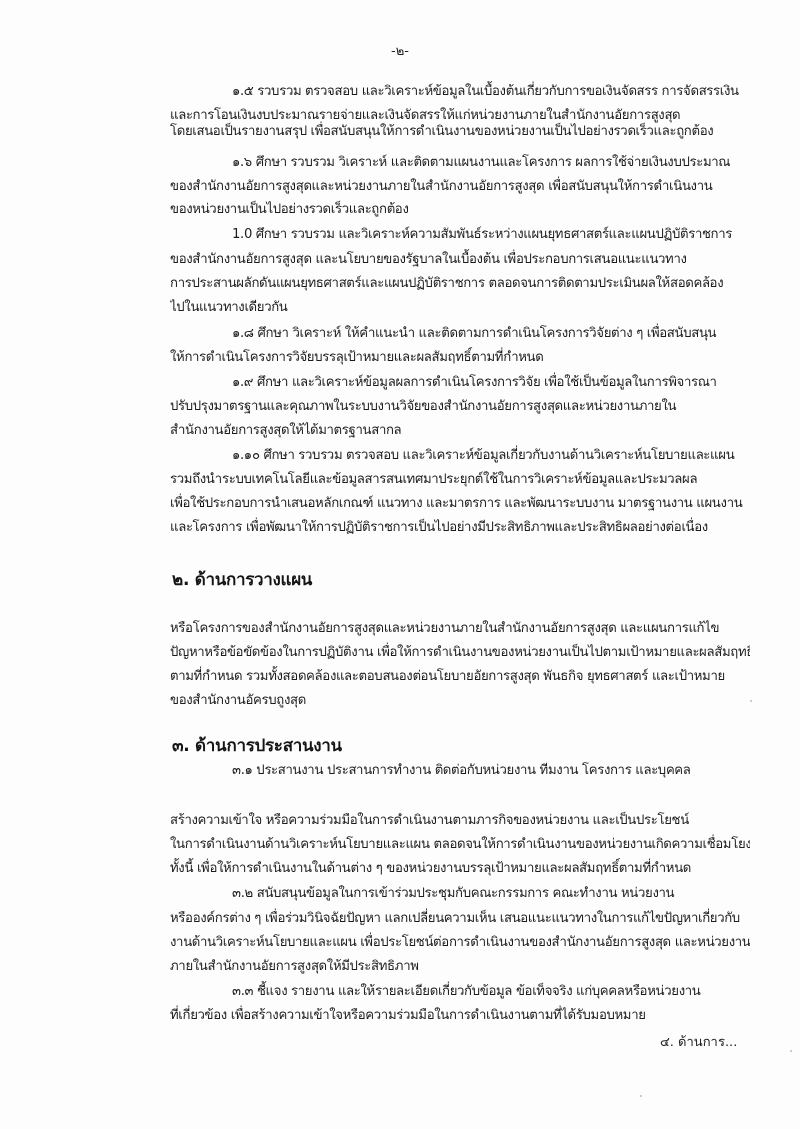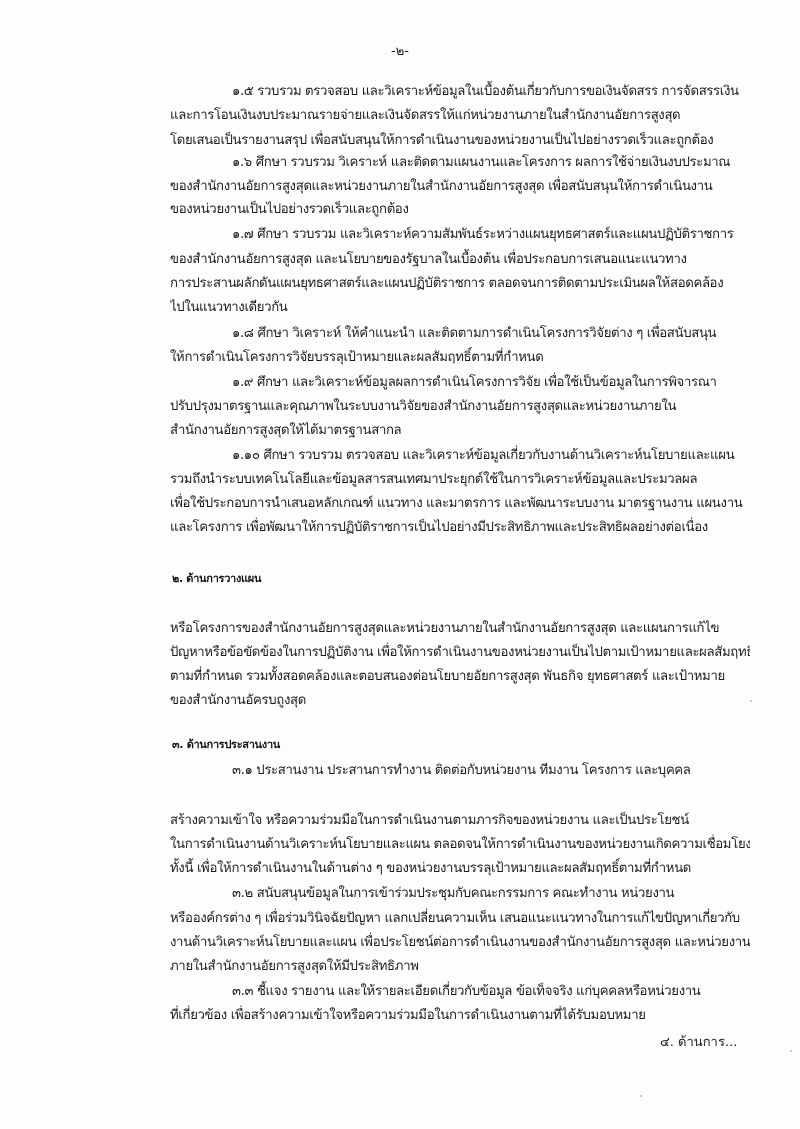--- a/index.html
+++ b/index.html
@@ -42,21 +42,21 @@
       letter-spacing: -0.35px;
       color: #1c1c1c;
     }
     .line.indent {
       left: 232px;
       width: 518px;
     }
     .heading {
       position: absolute;
       left: 172px;
-      font-size: 11px;
+      font-size: 17px;
       line-height: 22px;
       font-weight: bold;
       white-space: nowrap;
       color: #151515;
       letter-spacing: -0.3px;
     }
     .footer-continue {
       position: absolute;
       top: 1019px;
       left: 660px;
@@ -74,27 +74,27 @@
   </style>
 </head>
 <body>
 
 <div class="page">
 
   <div class="page-number" style="top:40px">-๒-</div>
 
   <div class="line indent" style="top:80px">๑.๕ รวบรวม ตรวจสอบ และวิเคราะห์ข้อมูลในเบื้องต้นเกี่ยวกับการขอเงินจัดสรร การจัดสรรเงิน</div>
   <div class="line" style="top:104px">และการโอนเงินงบประมาณรายจ่ายและเงินจัดสรรให้แก่หน่วยงานภายในสำนักงานอัยการสูงสุด</div>
-  <div class="line" style="top:129px">โดยเสนอเป็นรายงานสรุป เพื่อสนับสนุนให้การดำเนินงานของหน่วยงานเป็นไปอย่างรวดเร็วและถูกต้อง</div>
+  <div class="line" style="top:120px">โดยเสนอเป็นรายงานสรุป เพื่อสนับสนุนให้การดำเนินงานของหน่วยงานเป็นไปอย่างรวดเร็วและถูกต้อง</div>
 
   <div class="line indent" style="top:151px">๑.๖ ศึกษา รวบรวม วิเคราะห์ และติดตามแผนงานและโครงการ ผลการใช้จ่ายเงินงบประมาณ</div>
   <div class="line" style="top:175px">ของสำนักงานอัยการสูงสุดและหน่วยงานภายในสำนักงานอัยการสูงสุด เพื่อสนับสนุนให้การดำเนินงาน</div>
   <div class="line" style="top:198px">ของหน่วยงานเป็นไปอย่างรวดเร็วและถูกต้อง</div>
 
-  <div class="line indent" style="top:223px">๑.๗ ศึกษา รวบรวม และวิเคราะห์ความสัมพันธ์ระหว่างแผนยุทธศาสตร์และแผนปฏิบัติราชการ</div>
+  <div class="line indent" style="top:223px">1.0 ศึกษา รวบรวม และวิเคราะห์ความสัมพันธ์ระหว่างแผนยุทธศาสตร์และแผนปฏิบัติราชการ</div>
   <div class="line" style="top:248px">ของสำนักงานอัยการสูงสุด และนโยบายของรัฐบาลในเบื้องต้น เพื่อประกอบการเสนอแนะแนวทาง</div>
   <div class="line" style="top:272px">การประสานผลักดันแผนยุทธศาสตร์และแผนปฏิบัติราชการ ตลอดจนการติดตามประเมินผลให้สอดคล้อง</div>
   <div class="line" style="top:296px">ไปในแนวทางเดียวกัน</div>
 
   <div class="line indent" style="top:322px">๑.๘ ศึกษา วิเคราะห์ ให้คำแนะนำ และติดตามการดำเนินโครงการวิจัยต่าง ๆ เพื่อสนับสนุน</div>
   <div class="line" style="top:346px">ให้การดำเนินโครงการวิจัยบรรลุเป้าหมายและผลสัมฤทธิ์ตามที่กำหนด</div>
 
   <div class="line indent" style="top:371px">๑.๙ ศึกษา และวิเคราะห์ข้อมูลผลการดำเนินโครงการวิจัย เพื่อใช้เป็นข้อมูลในการพิจารณา</div>
   <div class="line" style="top:395px">ปรับปรุงมาตรฐานและคุณภาพในระบบงานวิจัยของสำนักงานอัยการสูงสุดและหน่วยงานภายใน</div>
   <div class="line" style="top:419px">สำนักงานอัยการสูงสุดให้ได้มาตรฐานสากล</div>

